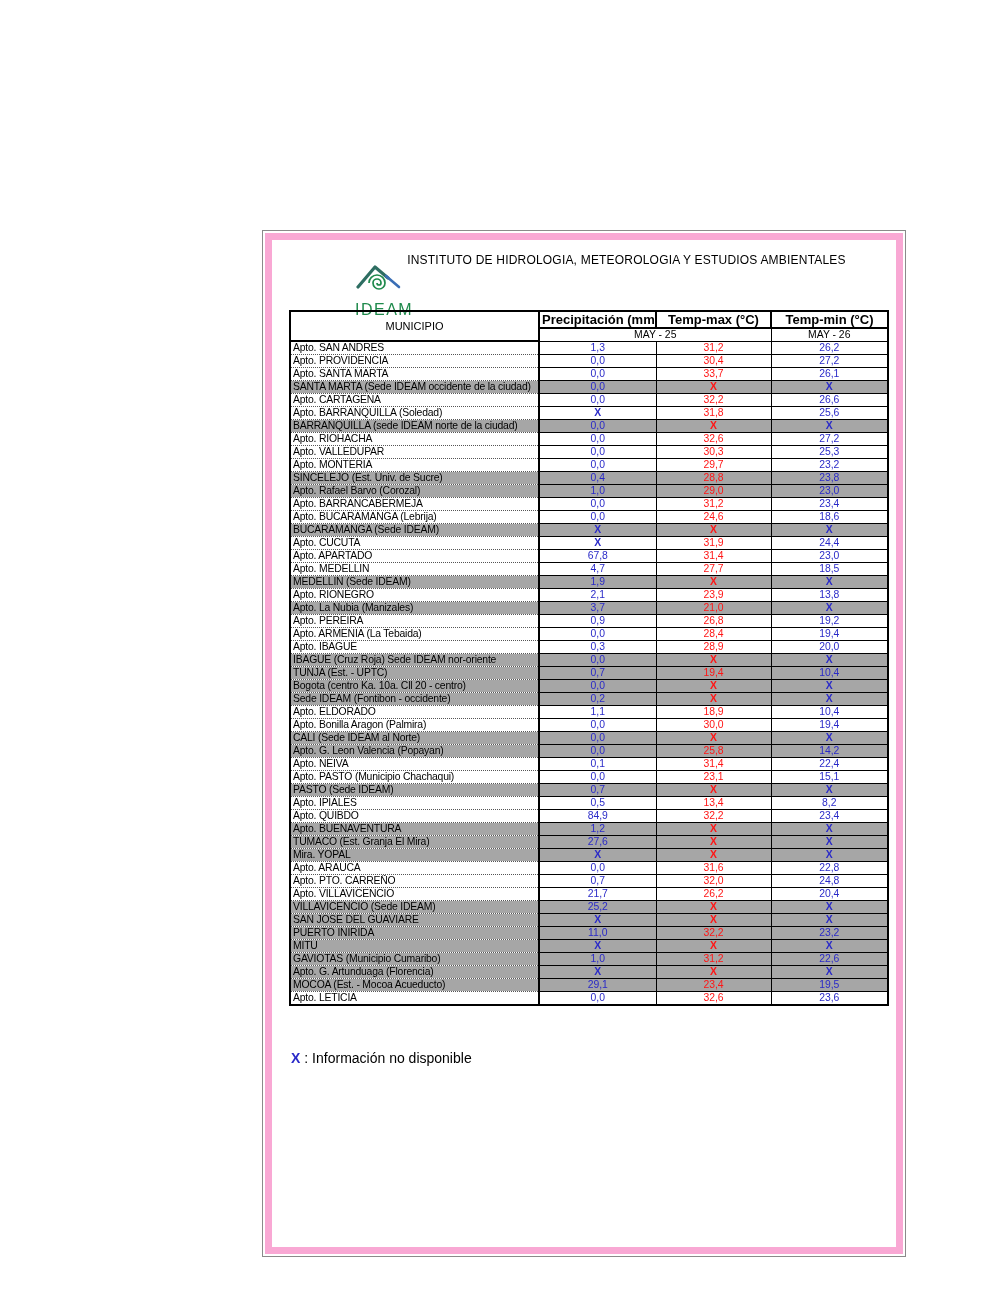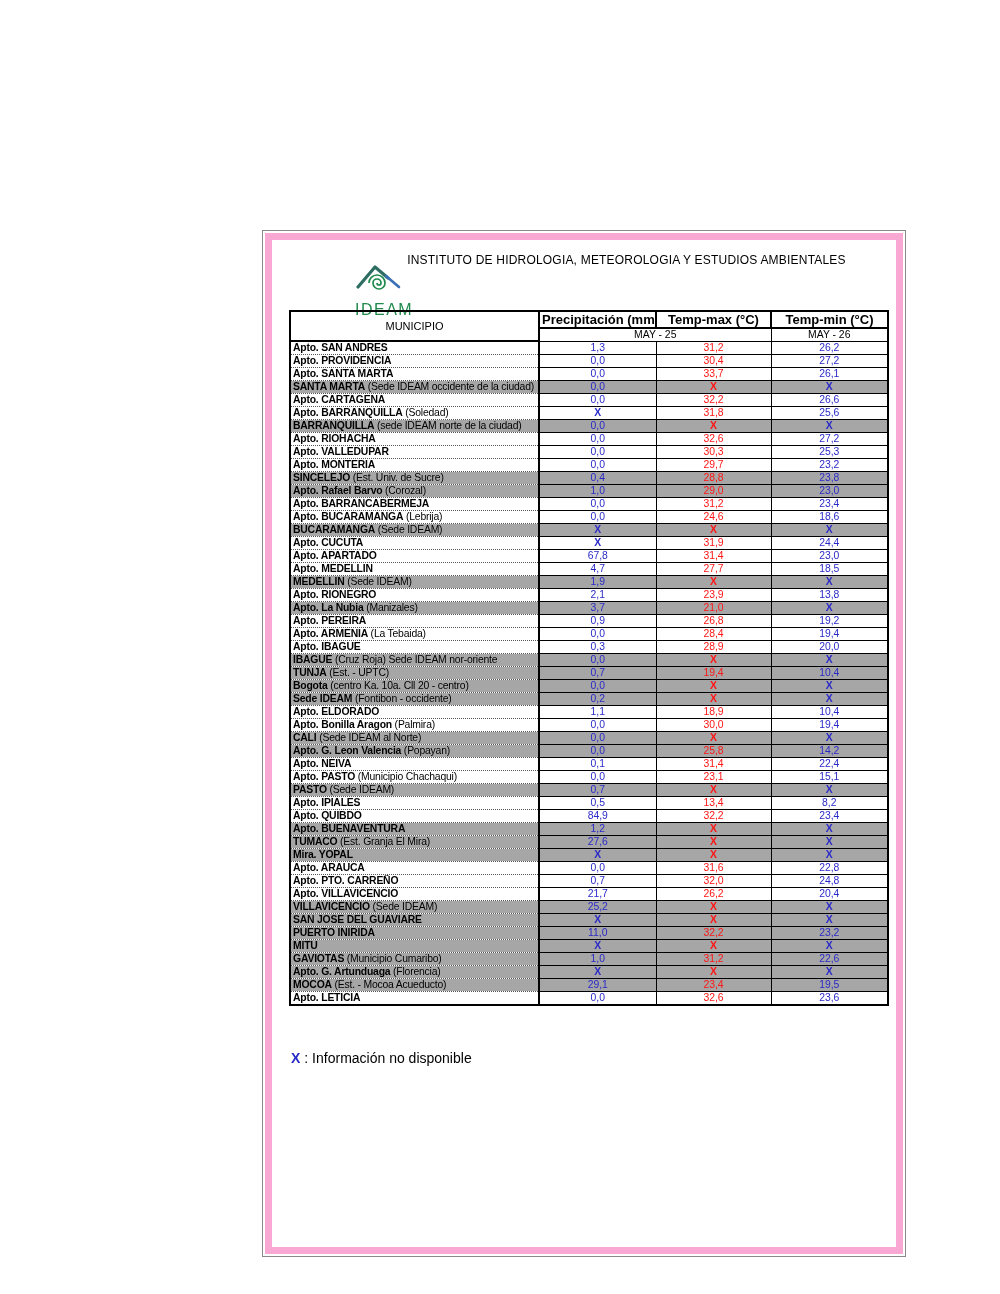--- a/index.html
+++ b/index.html
@@ -55,21 +55,21 @@
     text-align: center; height: 13px;
   }
   .muni {
     border-right: 2px solid #000;
     border-bottom: 1px dotted #555;
     font-size: 10.4px; letter-spacing: -0.2px;
     white-space: nowrap; overflow: hidden;
     height: 12.7px; line-height: 12px;
     padding-left: 3px;
   }
-  .muni b { font-weight: bold; }
+  .muni b { font-weight: normal; }
   .val {
     border: 1px solid #000; text-align: center;
     font-size: 10.4px; height: 12.7px; line-height: 12px;
   }
   tr.gray td { background: var(--gray-bg, #a6a6a6); }
   .p, .tmin { color: var(--value-blue, #2a2ac8); }
   .tmax { color: var(--value-red, #ff1515); }
   .xval { font-weight: bold; }
   .legend {
     position: absolute; left: 19px; top: 810px;

